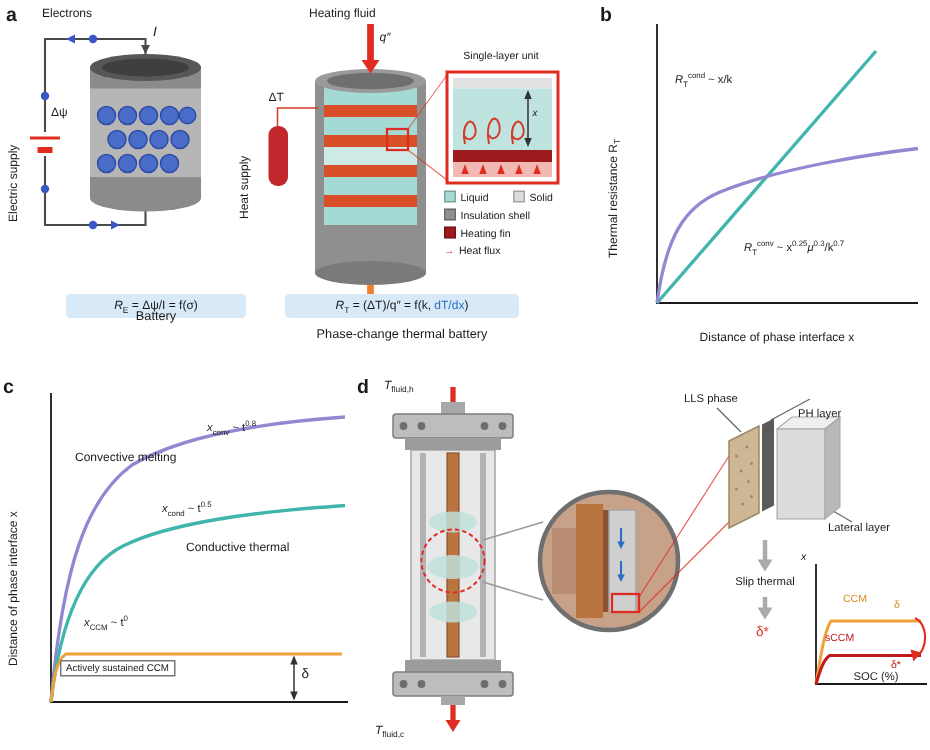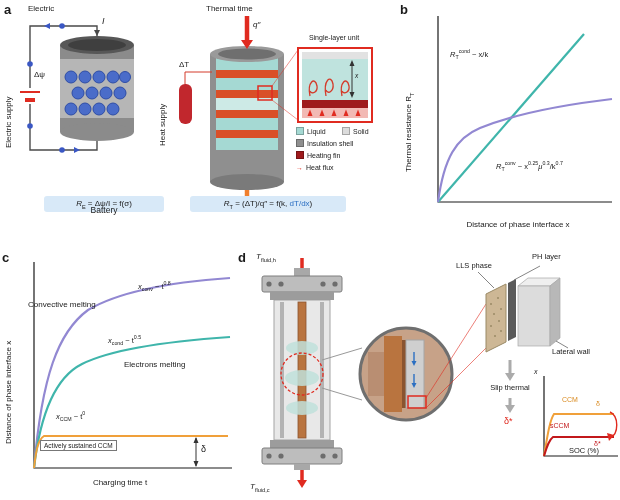--- a/index.html
+++ b/index.html
@@ -126,40 +126,41 @@
         <polygon points="331.5,116 336.5,116 334,109.5" fill="var(--red)"></polygon>
         <polygon points="343.5,116 348.5,116 346,109.5" fill="var(--red)"></polygon>
         <polygon points="355.5,116 360.5,116 358,109.5" fill="var(--red)"></polygon>
         <line x1="352" y1="62" x2="352" y2="96" stroke="#333" stroke-width="1"></line>
         <polygon points="349.5,66 354.5,66 352,60" fill="#333"></polygon>
         <polygon points="349.5,92 354.5,92 352,98" fill="#333"></polygon>
       </g>
     </svg>
 
     <span class="plabel" style="left:4px;top:2px">a</span>
-    <span class="lbl" style="left:28px;top:4px">Electric</span>
+    <span class="lbl" style="left:28px;top:4px">Electrons</span>
     <span class="lbl it f9" style="left:102px;top:16px">I</span>
     <span class="lbl" style="left:34px;top:70px">Δψ</span>
     <span class="vlabel" style="left:4px;top:148px">Electric supply</span>
-    <span class="lbl" style="left:206px;top:4px">Thermal time</span>
+    <span class="lbl" style="left:206px;top:4px">Heating fluid</span>
     <span class="lbl it" style="left:253px;top:20px">q″</span>
     <span class="lbl" style="left:179px;top:60px">ΔT</span>
     <span class="vlabel" style="left:158px;top:146px">Heat supply</span>
     <div class="lbl small center" style="left:296px;top:34px;width:76px">Single-layer unit</div>
     <span class="lbl tiny it" style="left:355px;top:72px">x</span>
 
     <div class="lrow" style="left:296px;top:127px"><span class="sw" style="background:var(--liquid)"></span><span>Liquid</span></div>
     <div class="lrow" style="left:342px;top:127px"><span class="sw" style="background:var(--solid)"></span><span>Solid</span></div>
     <div class="lrow" style="left:296px;top:139px"><span class="sw" style="background:var(--shell)"></span><span>Insulation shell</span></div>
     <div class="lrow" style="left:296px;top:151px"><span class="sw" style="background:var(--darkred)"></span><span>Heating fin</span></div>
     <div class="lrow" style="left:296px;top:163px"><span class="fluxArrow">→</span><span>Heat flux</span></div>
 
     <div class="eqbox" style="left:44px;top:196px;width:120px"><span class="it">R</span><sub>E</sub><span> = Δψ/I = f(σ)</span></div>
     <div class="cap" style="left:44px;top:205px;width:120px">Battery</div>
     <div class="eqbox" style="left:190px;top:196px;width:156px"><span class="it">R</span><sub>T</sub><span> = (ΔT)/q″ = f(k, </span><span class="blue">dT/dx</span><span>)</span></div>
+    <div class="cap" style="left:168px;top:217px;width:200px">Phase-change thermal battery</div>
   </section>
 
   <section class="panel" id="panel-b" style="left:398px;top:0;width:222px;height:248px">
     <svg width="222" height="248" viewBox="0 0 222 248" xmlns="http://www.w3.org/2000/svg">
       <path class="axis" d="M40,16 L40,202 L214,202"></path>
       <path class="teal-c" d="M40,202 L186,34"></path>
       <path class="purple-c" d="M40,202 C46,158 58,138 82,128 C122,112 180,103 214,99"></path>
     </svg>
     <span class="plabel" style="left:2px;top:2px">b</span>
     <div class="vlabel" style="left:6px;top:172px"><span>Thermal resistance R</span><sub>T</sub></div>
@@ -175,25 +176,24 @@
       <path class="teal-c" d="M34,220 C40,168 54,130 82,116 C114,100 172,93 230,89"></path>
       <path class="orange-c" d="M34,220 C36,202 38,192 44,188 L228,188"></path>
       <g>
         <line x1="196" y1="190" x2="196" y2="218" stroke="#333" stroke-width="1"></line>
         <polygon points="193.5,195 198.5,195 196,189" fill="#333"></polygon>
         <polygon points="193.5,213 198.5,213 196,219" fill="#333"></polygon>
       </g>
     </svg>
     <span class="plabel" style="left:2px;top:2px">c</span>
     <div class="vlabel" style="left:4px;top:196px">Distance of phase interface x</div>
-    <div class="lbl center" style="left:40px;top:230px;width:160px">Charging time t</div>
     <div class="lbl f75" style="left:138px;top:32px"><span class="it">x</span><sub>conv</sub><span> ~ t</span><sup>0.8</sup></div>
-    <div class="lbl" style="left:28px;top:52px">Convective melting</div>
+    <div class="lbl" style="left:50px;top:52px">Convective melting</div>
     <div class="lbl f75" style="left:108px;top:86px"><span class="it">x</span><sub>cond</sub><span> ~ t</span><sup>0.5</sup></div>
-    <div class="lbl" style="left:124px;top:112px">Electrons melting</div>
+    <div class="lbl" style="left:124px;top:112px">Conductive thermal</div>
     <div class="lbl f75" style="left:56px;top:162px"><span class="it">x</span><sub>CCM</sub><span> ~ t</span><sup>0</sup></div>
     <div class="ccm-box" style="left:40px;top:192px">Actively sustained CCM</div>
     <span class="lbl f9" style="left:201px;top:196px">δ</span>
   </section>
 
   <section class="panel" id="panel-d" style="left:238px;top:248px;width:382px;height:252px">
     <svg width="382" height="252" viewBox="0 0 382 252" xmlns="http://www.w3.org/2000/svg">
       <g>
         <line x1="64" y1="10" x2="64" y2="24" stroke="var(--red)" stroke-width="3.5"></line>
         <polygon points="59,22 69,22 64,30" fill="var(--red)"></polygon>
@@ -273,22 +273,22 @@
         <path d="M306,208 C309,198 311,192 315,189 L376,189" stroke="#c2181b" stroke-width="2" fill="none"></path>
         <path d="M372,164 C381,168 381,186 372,190" stroke="var(--red)" stroke-width="1.4" fill="none"></path>
         <polygon points="376,187 371,193 369,185" fill="var(--red)"></polygon>
       </g>
     </svg>
 
     <span class="plabel" style="left:0;top:2px">d</span>
     <div class="lbl" style="left:18px;top:4px"><span class="it">T</span><sub>fluid,h</sub></div>
     <div class="lbl" style="left:12px;top:234px"><span class="it">T</span><sub>fluid,c</sub></div>
     <span class="lbl f75" style="left:218px;top:14px">LLS phase</span>
-    <span class="lbl f75" style="left:294px;top:5px">PH layer</span>
-    <span class="lbl f75" style="left:314px;top:100px">Lateral wall</span>
+    <span class="lbl f75" style="left:294px;top:24px">PH layer</span>
+    <span class="lbl f75" style="left:314px;top:100px">Lateral layer</span>
     <div class="lbl f75 center" style="left:240px;top:136px;width:64px">Slip thermal</div>
     <span class="lbl f9 red-t" style="left:266px;top:168px">δ*</span>
     <span class="lbl small it" style="left:296px;top:120px">x</span>
     <span class="lbl small orange-t" style="left:324px;top:148px">CCM</span>
     <span class="lbl small dkred-t" style="left:312px;top:174px">sCCM</span>
     <span class="lbl small orange-t" style="left:358px;top:152px">δ</span>
     <span class="lbl small dkred-t" style="left:356px;top:192px">δ*</span>
     <div class="lbl f75 center" style="left:310px;top:199px;width:72px">SOC (%)</div>
   </section>
 

